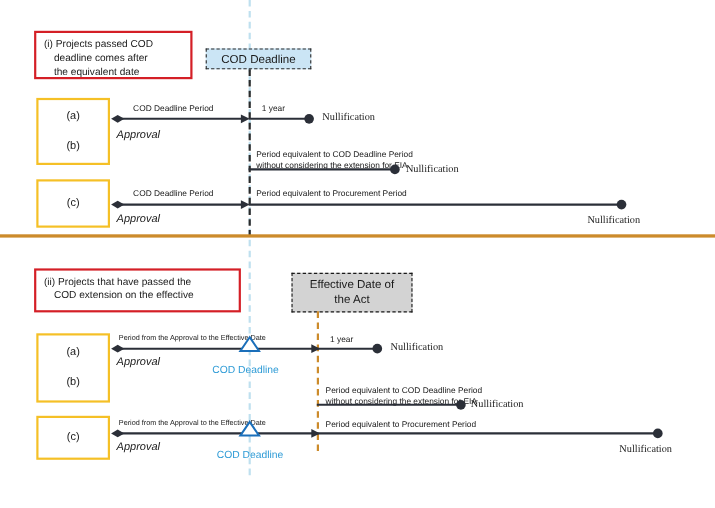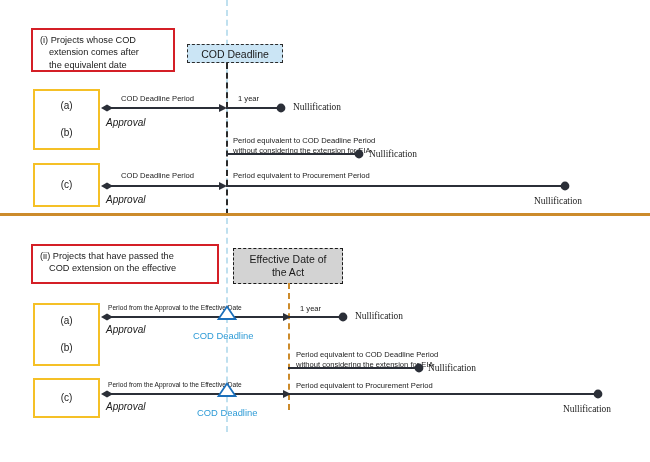--- a/index.html
+++ b/index.html
@@ -47,21 +47,21 @@
     box-sizing:border-box;
     display:flex;align-items:center;justify-content:center;
     font-size:10.5px;color:#1a1a1a;
   }
   .act-chip{
     background:#d3d3d3;
     border:1.8px dashed #1a1a1a;
     box-sizing:border-box;
     display:flex;align-items:center;justify-content:center;
     text-align:center;
-    font-size:10.5px;line-height:13.5px;color:#1a1a1a;
+    font-size:10.5px;line-height:13.5px;color:#1a1a1a;margin-left:32px;
   }
 
   
   .hr-orange{background:#cc8b2b;}
   .vline-blue{
     border-left:2px dashed #bfe0ef;
   }
   .vline-dark{
     border-left:2.6px dashed #2b2b2b;
   }
@@ -79,22 +79,22 @@
   svg{display:block;overflow:visible;}
 </style>
 </head>
 <body>
 
 <div id="stage">
 
   <div class="abs vline-blue" style="left:226px;top:0px;height:432px;"></div>
 
   <div class="abs red-box" style="left:31px;top:28px;width:144px;height:44px;">
-    <span class="ln">(i) Projects whose COD</span>
-    <span class="ln ind">extension comes after</span>
+    <span class="ln">(i) Projects passed COD</span>
+    <span class="ln ind">deadline comes after</span>
     <span class="ln ind">the equivalent date</span>
   </div>
 
   <div class="abs cod-chip" style="left:187px;top:44px;width:96px;height:19px;">
     <span>COD Deadline</span>
   </div>
 
   <div class="abs vline-dark" style="left:226px;top:63px;height:152px;"></div>
 
   <div class="abs yellow-box" style="left:33px;top:89px;width:67px;height:61px;">

